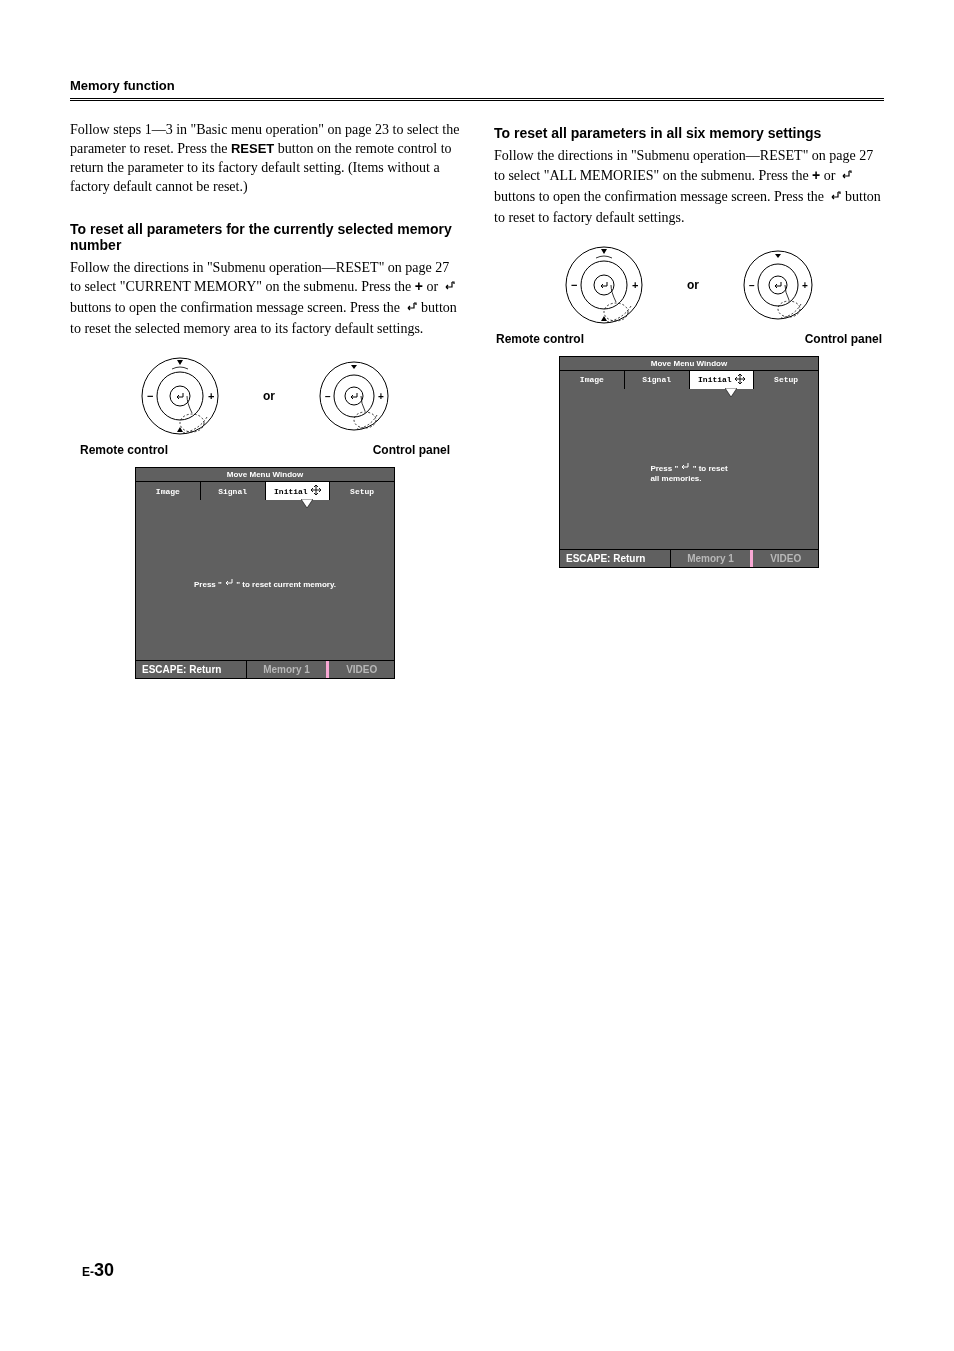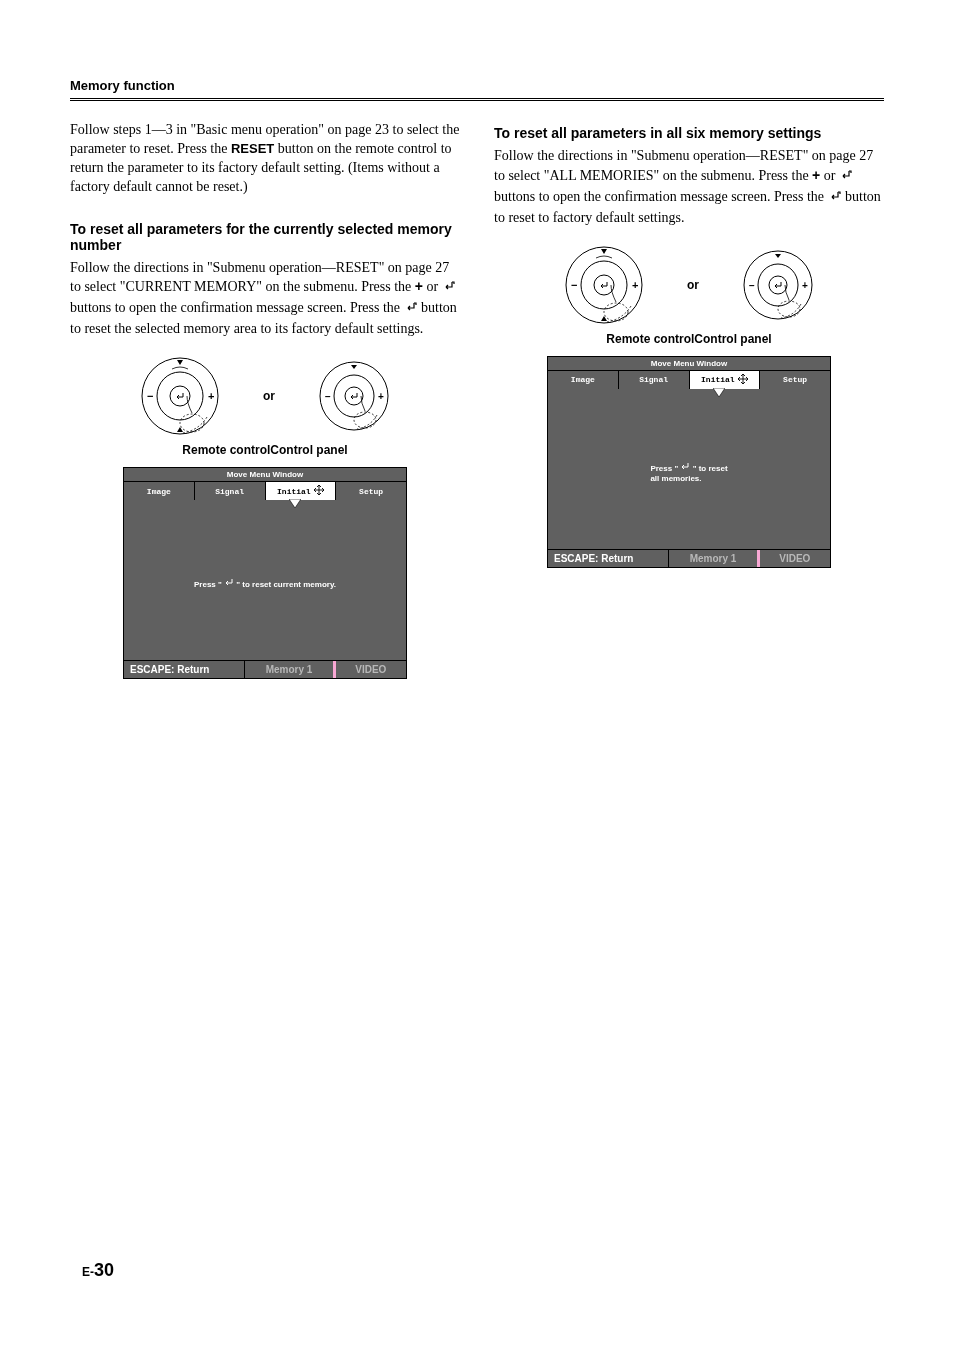--- a/index.html
+++ b/index.html
@@ -49,30 +49,30 @@
   .body .bold { font-weight: bold; font-family: Arial, Helvetica, sans-serif; font-size: 13px;}
   .body .plus { font-weight: bold; font-family: Arial, Helvetica, sans-serif; }
   .enter-icon { display:inline-block; vertical-align:-2px; }
   .control-row {
     display:flex; align-items:center; justify-content:center;
     gap: 40px;
     margin: 14px 0 4px 0;
   }
   .or-label { font-family: Arial, Helvetica, sans-serif; font-weight:bold; font-size:12px; }
   .caption-row {
-    display:flex; justify-content:center;
+    display:flex; justify-content:space-between;
     font-family: Arial, Helvetica, sans-serif; font-weight:bold; font-size:12px;
     padding: 0 10px;
     margin-bottom: 10px;
   }
   .caption-row-right { padding: 0 2px; }
   svg.dpad { display:block; }
   
   .osd {
-    width: 284px; margin: 6px auto 13px auto;
+    width: 260px; margin: 6px auto 13px auto;
     font-family: Arial, Helvetica, sans-serif;
     font-weight: bold;
     font-size: 8px;
     color: #fff;
   }
   .osd-top {
     background:#606060; text-align:center; padding:2px 0; border:1px solid #000; border-bottom:none;
     font-size:8px;
   }
   .osd-tabs {

